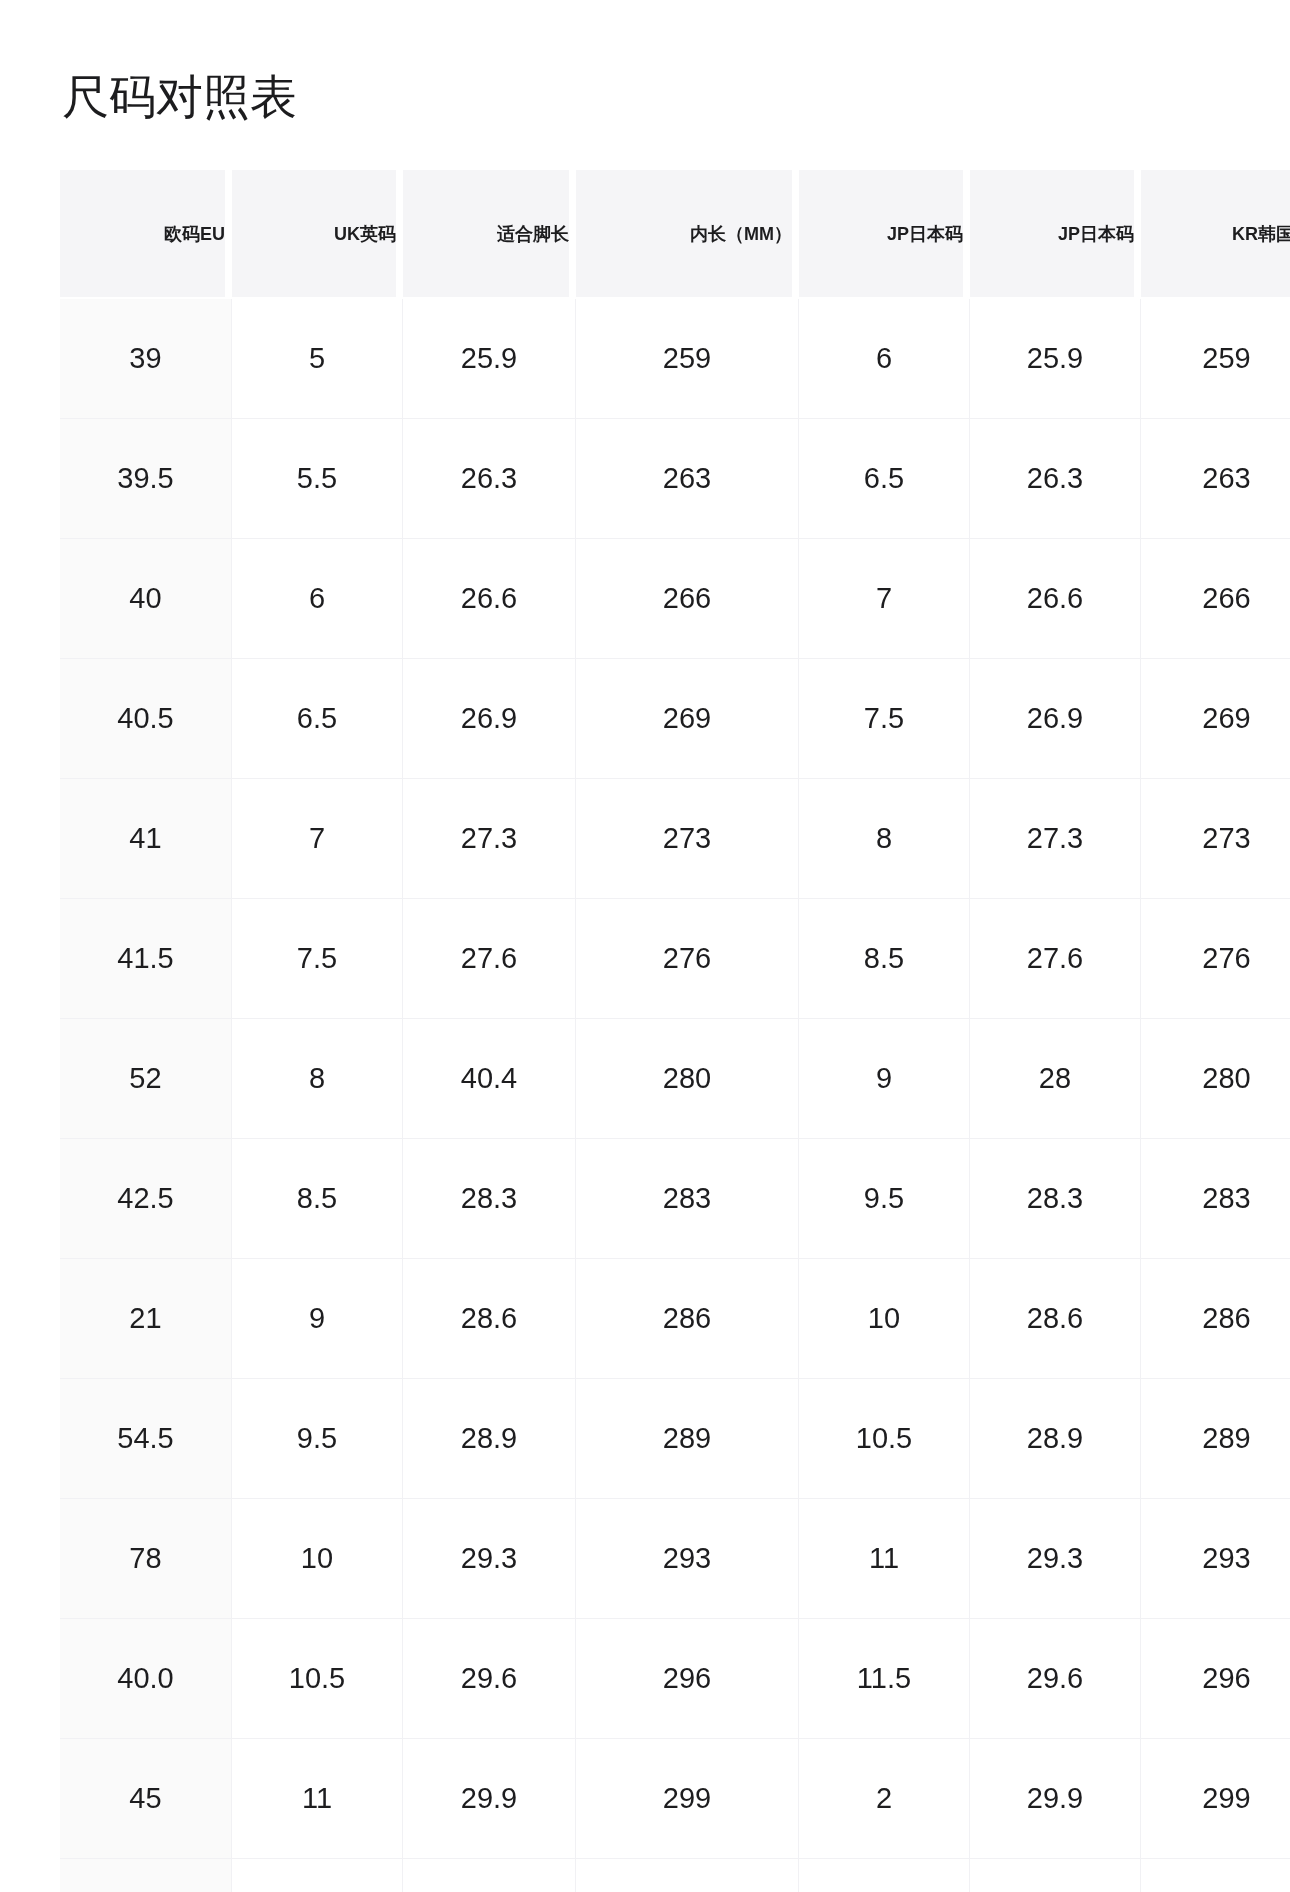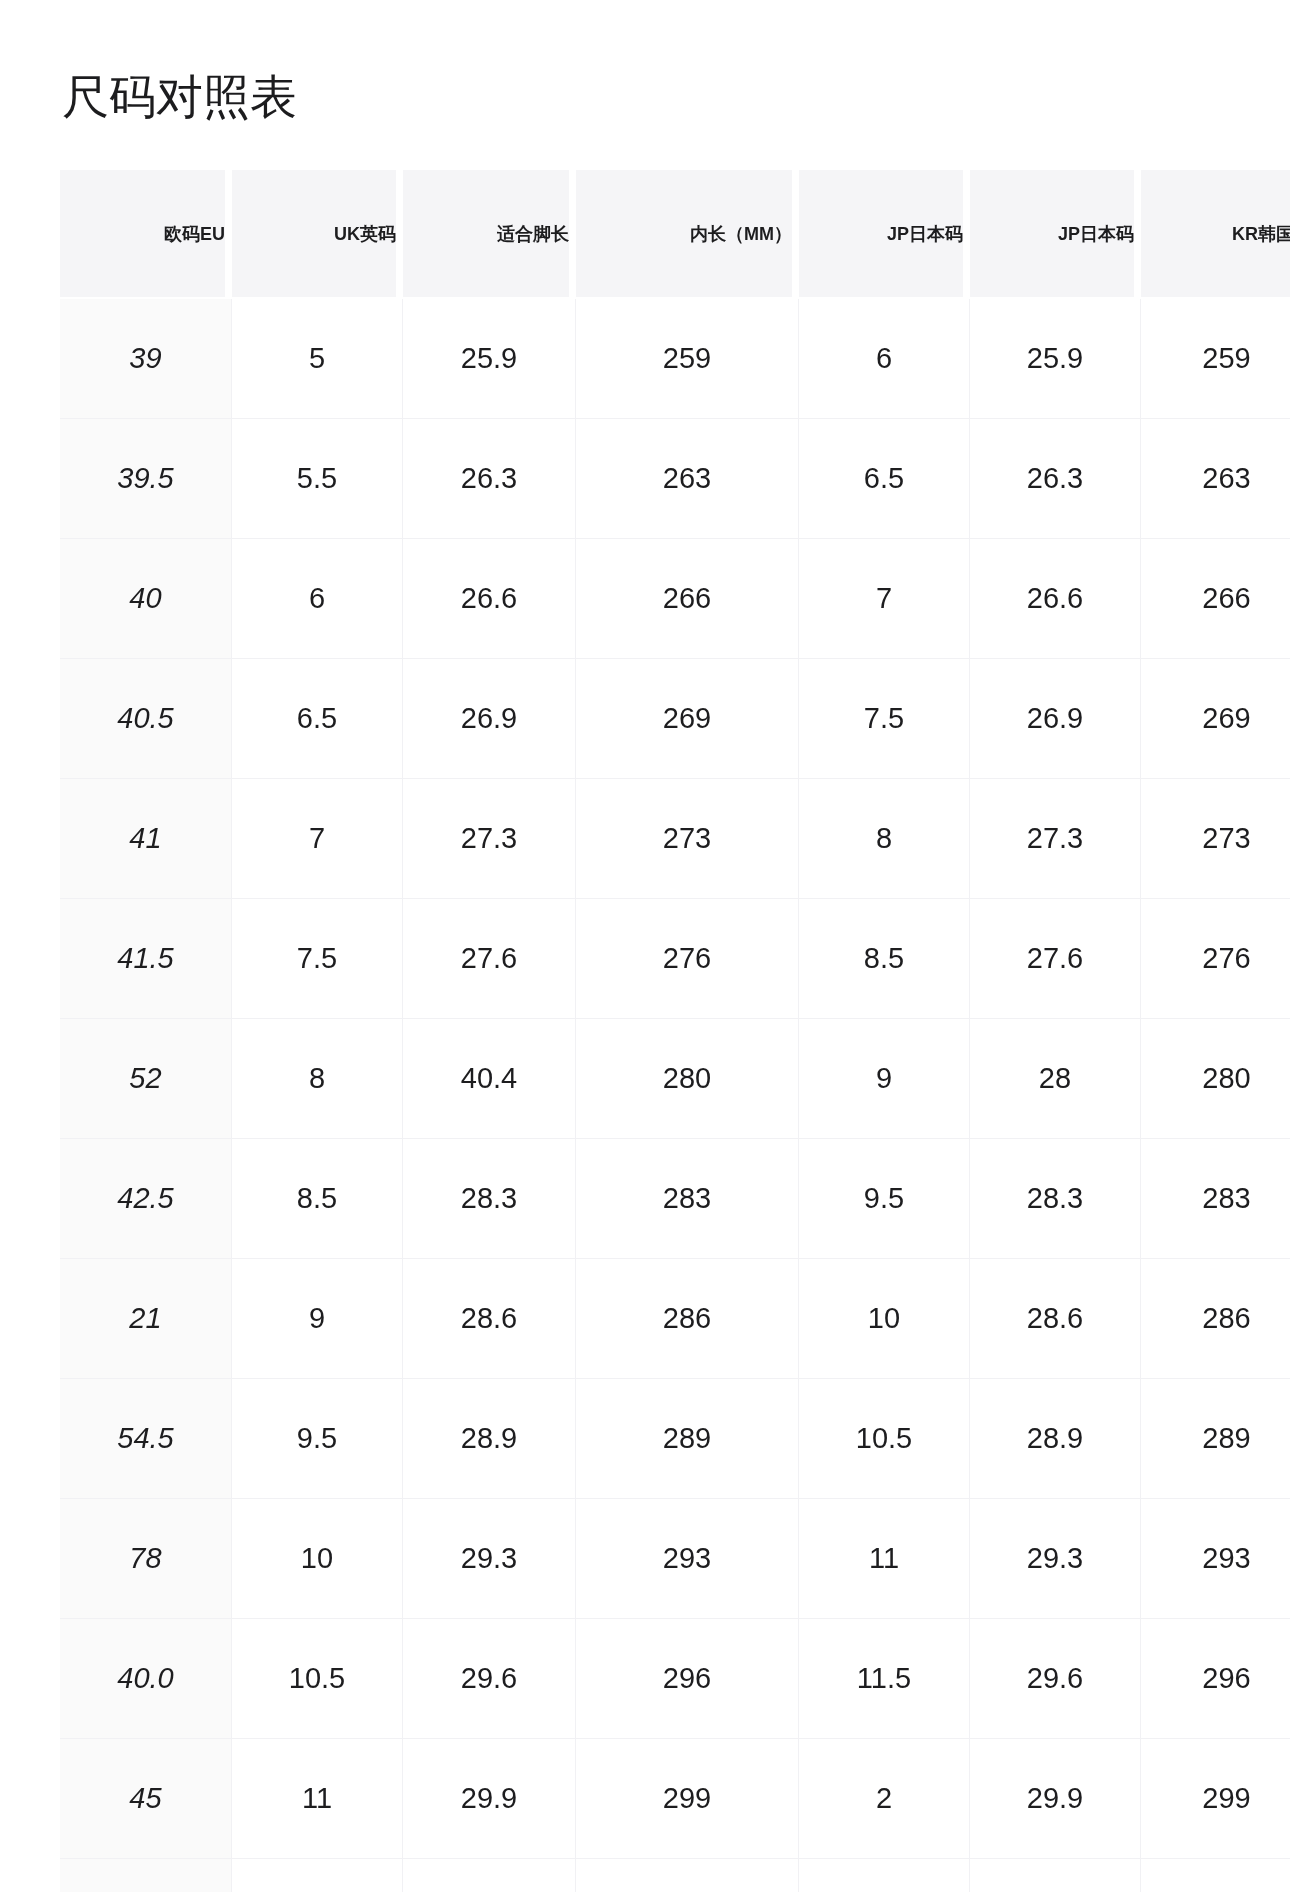--- a/index.html
+++ b/index.html
@@ -57,21 +57,20 @@
     font-size: 29px;
     font-weight: 400;
     text-align: center;
     vertical-align: middle;
     border-right: 1px solid #f1f1f4;
     border-bottom: 1px solid #f1f1f4;
     white-space: nowrap;
   }
   table.size-table td:first-child {
     background: #fafafa;
-    font-style: italic;
   }
   table.size-table td:last-child {
     border-right: none;
   }
 </style>
 </head>
 <body>
 
 <h1 class="page-title">尺码对照表</h1>
 

